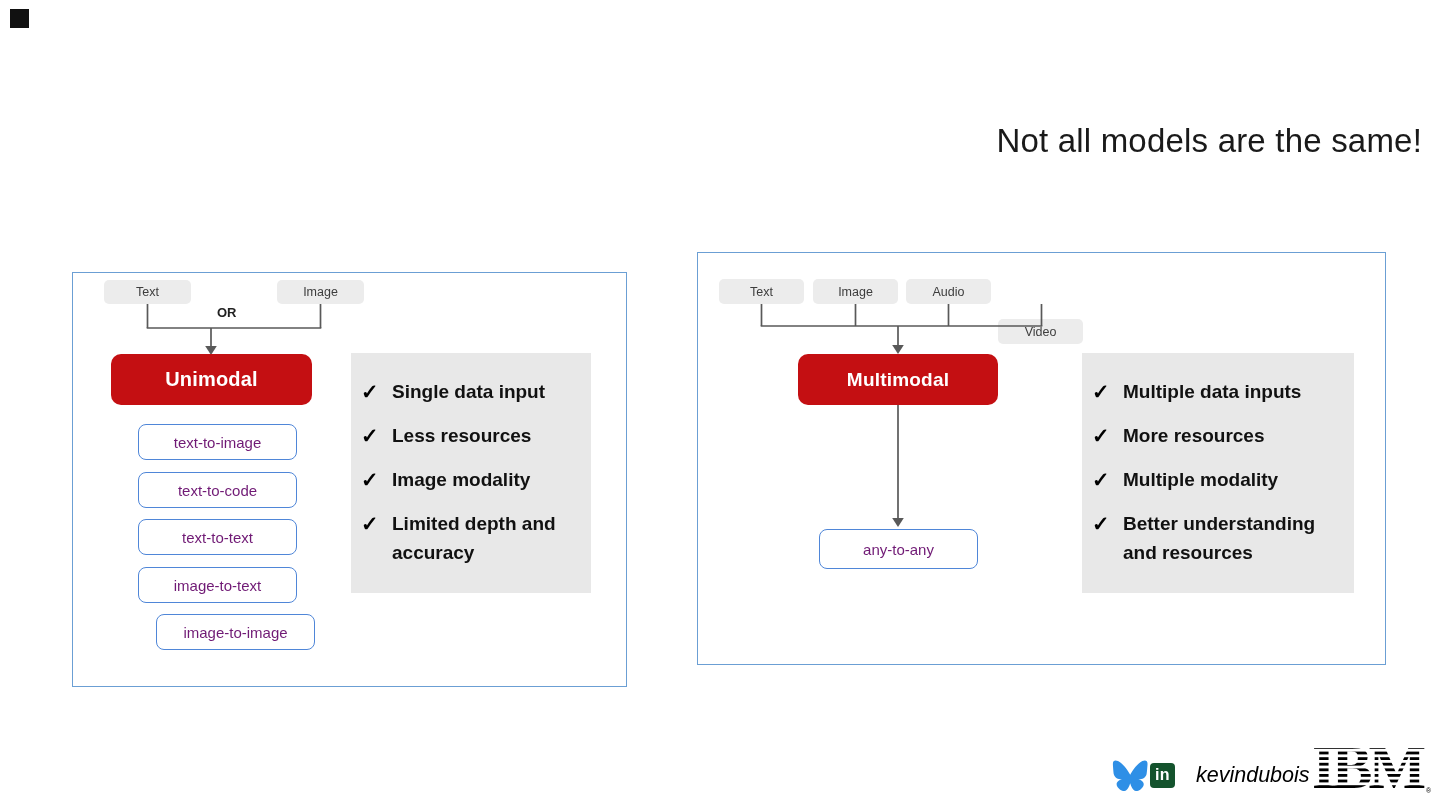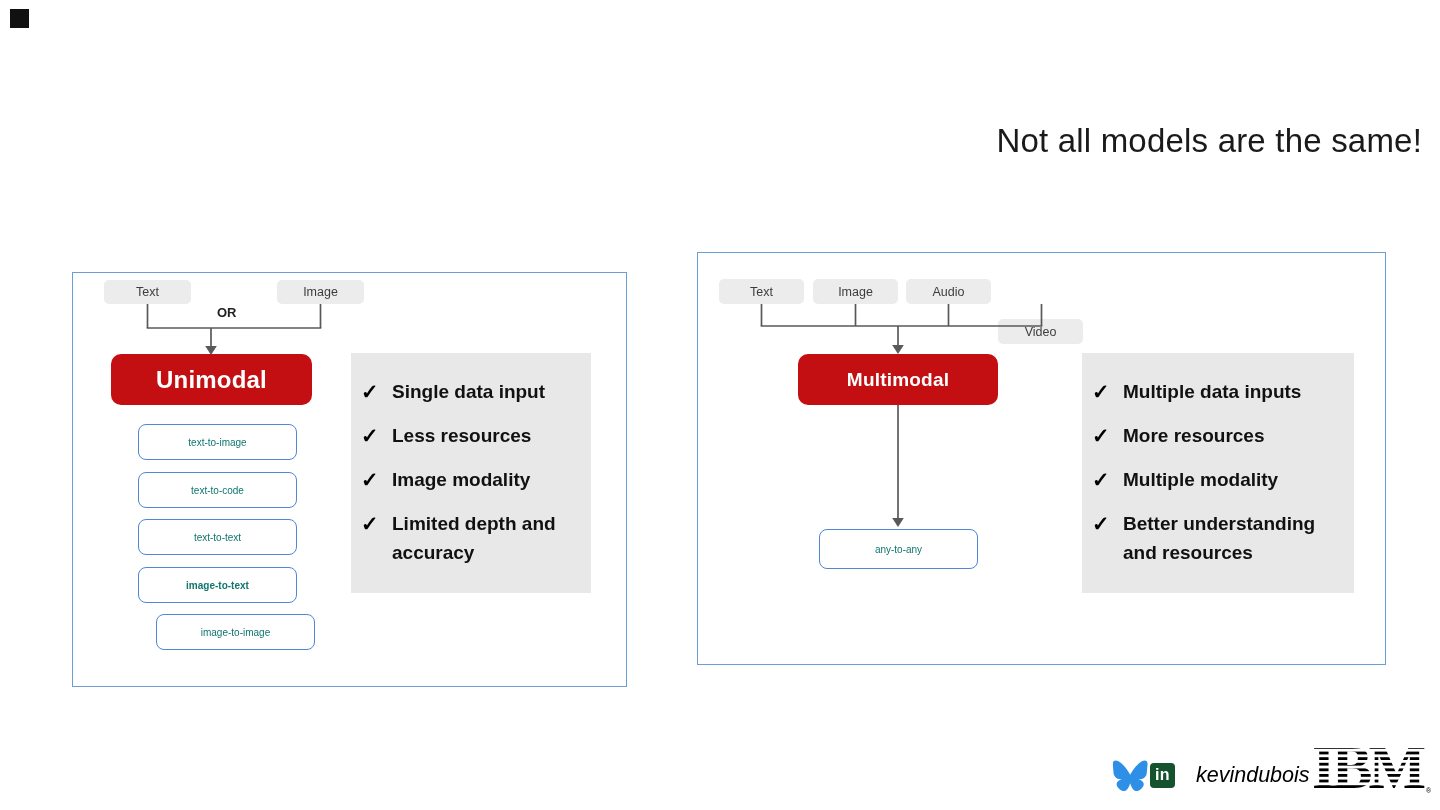--- a/index.html
+++ b/index.html
@@ -19,25 +19,25 @@
               display:flex;align-items:center;justify-content:center;
               font-size:12.5px;color:#3d3d3d;}
   .or-label{position:absolute;font-size:13px;font-weight:700;color:#222;margin-top:20px;}
 
   .connector{position:absolute;left:0;top:0;pointer-events:none;}
   .connector line{stroke:#595959;stroke-width:1.7;}
   .connector polygon{fill:#595959;}
 
   .modal-node{position:absolute;background:#c40f12;border-radius:10px;
               display:flex;align-items:center;justify-content:center;
-              color:#fff;font-weight:700;font-size:24px;letter-spacing:.2px;}
+              color:#fff;font-weight:700;font-size:20px;letter-spacing:.2px;}
 
   .type-chip{position:absolute;background:#fff;border:1.7px solid #4f86d8;border-radius:8px;
              display:flex;align-items:center;justify-content:center;
-             font-size:10px;color:#0f766e;}
+             font-size:15px;color:#701a75;}
 
   .feature-panel{position:absolute;background:#e8e8e8;box-sizing:border-box;
                  padding:24px 8px 0 10px;}
   .feature-item{display:flex;gap:9px;margin-bottom:15px;
                 font-size:19px;line-height:29px;font-weight:700;color:#111;}
   .feature-check{flex:0 0 22px;font-size:21px;font-weight:700;color:#000;}
 
   .footer{position:absolute;left:1112px;top:757px;height:36px;
           display:flex;align-items:center;}
   .bsky-icon{width:36px;height:31px;display:block;}
@@ -69,21 +69,21 @@
       <line x1="73.7" y1="55" x2="248.3" y2="55"></line>
       <line x1="138" y1="55" x2="138" y2="75"></line>
       <polygon points="132.2,73 143.8,73 138,82"></polygon>
     </svg>
 
     <div class="modal-node" style="left:38px;top:81px;width:201px;height:51px;">Unimodal</div>
 
     <div class="type-chip" style="left:65px;top:151px;width:157px;height:34px;">text-to-image</div>
     <div class="type-chip" style="left:65px;top:199px;width:157px;height:34px;">text-to-code</div>
     <div class="type-chip" style="left:65px;top:246px;width:157px;height:34px;">text-to-text</div>
-    <div class="type-chip" style="left:65px;top:294px;width:157px;height:34px;font-weight:bold;">image-to-text</div>
+    <div class="type-chip" style="left:65px;top:294px;width:157px;height:34px;">image-to-text</div>
     <div class="type-chip" style="left:83px;top:341px;width:157px;height:34px;">image-to-image</div>
 
     <div class="feature-panel" style="left:278px;top:80px;width:240px;height:240px;">
       <div class="feature-item">
         <span class="feature-check">✓</span>
         <span>Single data input</span>
       </div>
       <div class="feature-item">
         <span class="feature-check">✓</span>
         <span>Less resources</span>

